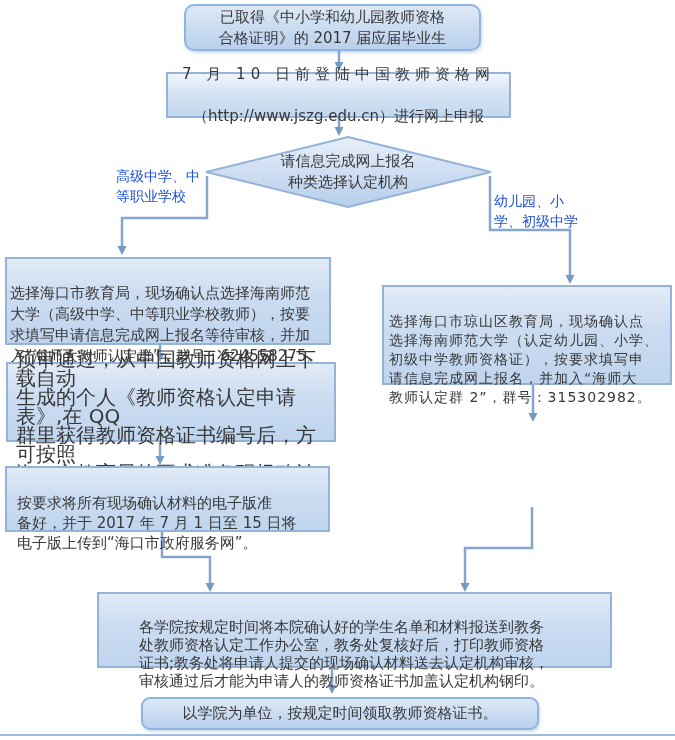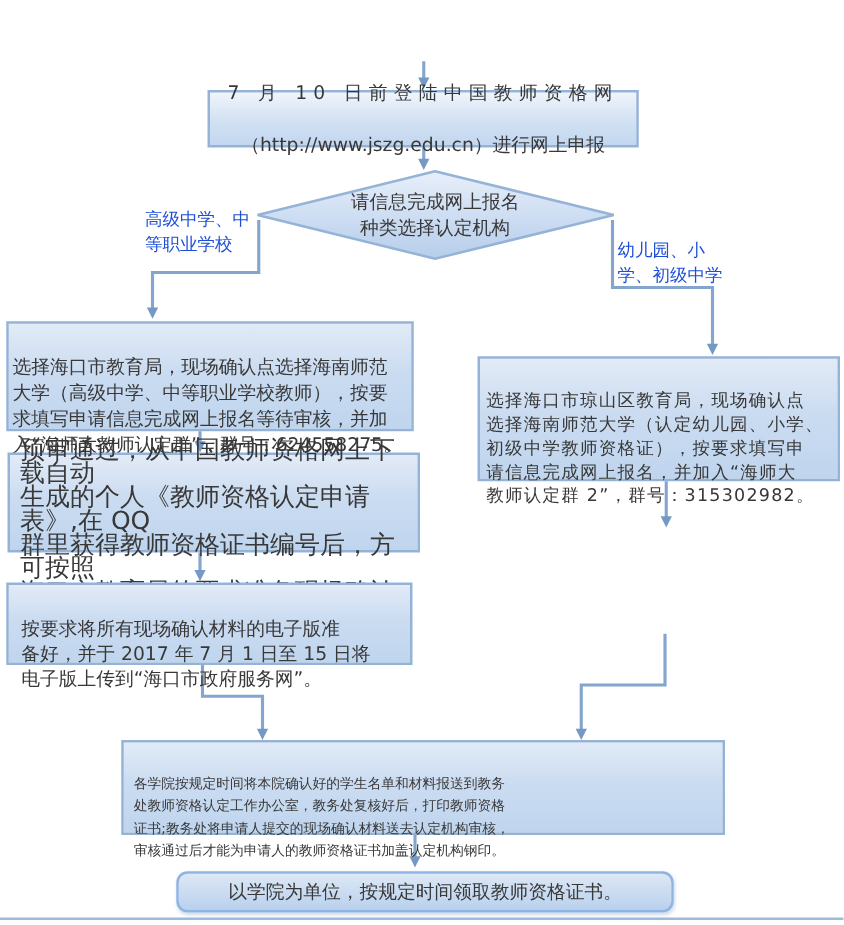--- a/index.html
+++ b/index.html
@@ -69,20 +69,24 @@
       <polygon points="565.5,275 574.5,275 570,284"></polygon>
       <polygon points="155.5,353 164.5,353 160,362"></polygon>
       <polygon points="155.5,456 164.5,456 160,465"></polygon>
       <polygon points="205.5,583 214.5,583 210,592"></polygon>
       <polygon points="528.5,413 537.5,413 533,422"></polygon>
       <polygon points="460.5,583 469.5,583 465,592"></polygon>
       <polygon points="327.5,685 336.5,685 332,694"></polygon>
     </g>
   </svg>
 
+  <div class="box rounded centered boxlayer" style="left:184px;top:4px;width:293px;height:43px;">
+    <div class="txt">已取得《中小学和幼儿园教师资格
+合格证明》的 2017 届应届毕业生</div>
+  </div>
 
   <div class="box centered boxlayer" style="left:166px;top:72px;width:341px;height:42px;background:linear-gradient(180deg,#f0f5fb 0%,#d4e2f3 50%,#c2d7ef 100%);">
     <div class="txt">
       <span class="line ls-wide">7 月 10 日前登陆中国教师资格网</span>
       <span class="line">（http://www.jszg.edu.cn）进行网上申报</span>
     </div>
   </div>
 
   <div class="abovetxt" style="position:absolute;left:248px;top:151px;width:200px;text-align:center;font-size:15px;line-height:21px;white-space:pre-line;">请信息完成网上报名
 种类选择认定机构</div>
@@ -114,21 +118,21 @@
 
   <div class="box leftpad boxlayer" style="left:382px;top:285px;width:286px;height:96px;font-size:14px;line-height:19px;">
     <div class="txt ls-med" style="padding:0 5px;">选择海口市琼山区教育局，现场确认点
 选择海南师范大学（认定幼儿园、小学、
 初级中学教师资格证），按要求填写申
 请信息完成网上报名，并加入“海师大
 教师认定群 2”，群号：315302982。</div>
   </div>
 
 
-  <div class="box leftpad boxlayer" style="left:97px;top:592px;width:479px;height:72px;font-size:11px;line-height:18px;">
+  <div class="box leftpad boxlayer" style="left:97px;top:592px;width:479px;height:72px;font-size:15px;line-height:18px;padding-left:32px;">
     <div class="txt" style="padding:0 8px;">各学院按规定时间将本院确认好的学生名单和材料报送到教务
 处教师资格认定工作办公室，教务处复核好后，打印教师资格
 证书;教务处将申请人提交的现场确认材料送去认定机构审核，
 审核通过后才能为申请人的教师资格证书加盖认定机构钢印。</div>
   </div>
 
   <div class="box rounded centered boxlayer" style="left:141px;top:697px;width:394px;height:29px;border-radius:9px;font-size:15px;">
     <div class="txt">以学院为单位，按规定时间领取教师资格证书。</div>
   </div>
 

